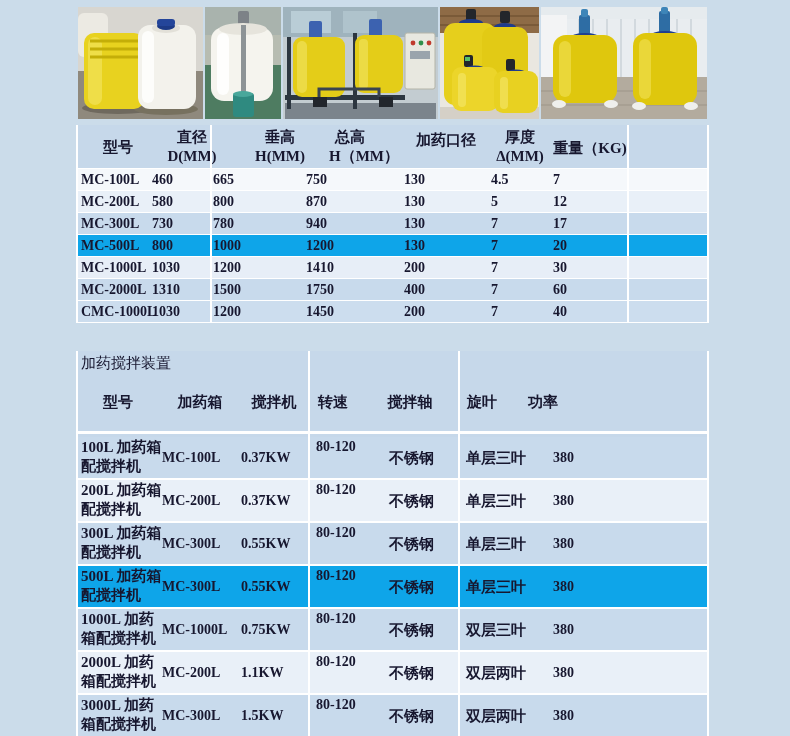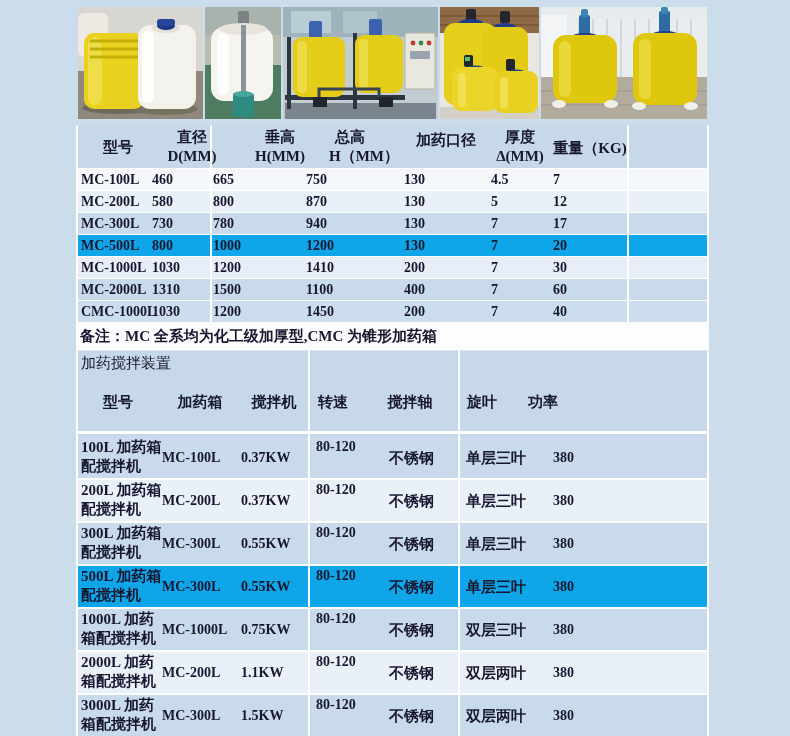--- a/index.html
+++ b/index.html
@@ -210,42 +210,39 @@
       <span class="ch1">1200</span>
       <span class="ch2">1410</span>
       <span class="cp">200</span>
       <span class="ct">7</span>
       <span class="cw">30</span>
     </div>
     <div class="row r-bl" style="top:154px">
       <span class="cm">MC-2000L</span>
       <span class="cd">1310</span>
       <span class="ch1">1500</span>
-      <span class="ch2">1100</span>
+      <span class="ch2">1750</span>
       <span class="cp">400</span>
       <span class="ct">7</span>
       <span class="cw">60</span>
     </div>
     <div class="row r-bl2" style="top:176px">
       <span class="cm">CMC-1000L</span>
       <span class="cd">1030</span>
       <span class="ch1">1200</span>
       <span class="ch2">1450</span>
       <span class="cp">200</span>
       <span class="ct">7</span>
       <span class="cw">40</span>
     </div>
 
     <div class="vline" style="left:132px;height:198px"></div>
     <div class="vline" style="left:549px;height:198px"></div>
   </div>
 
-  <div id="noteband">
-    <span>备注：MC 全系均为化工级加厚型,CMC 为锥形加药箱</span>
-  </div>
 
   <div id="t2" class="tblbox">
     <div class="hdr2">
       <span class="sect">加药搅拌装置</span>
       <span class="hc" style="left:40px">型号</span>
       <span class="hc" style="left:122px">加药箱</span>
       <span class="hc" style="left:196px">搅拌机</span>
       <span class="hc" style="left:255px">转速</span>
       <span class="hc" style="left:332px">搅拌轴</span>
       <span class="hc" style="left:404px">旋叶</span>

